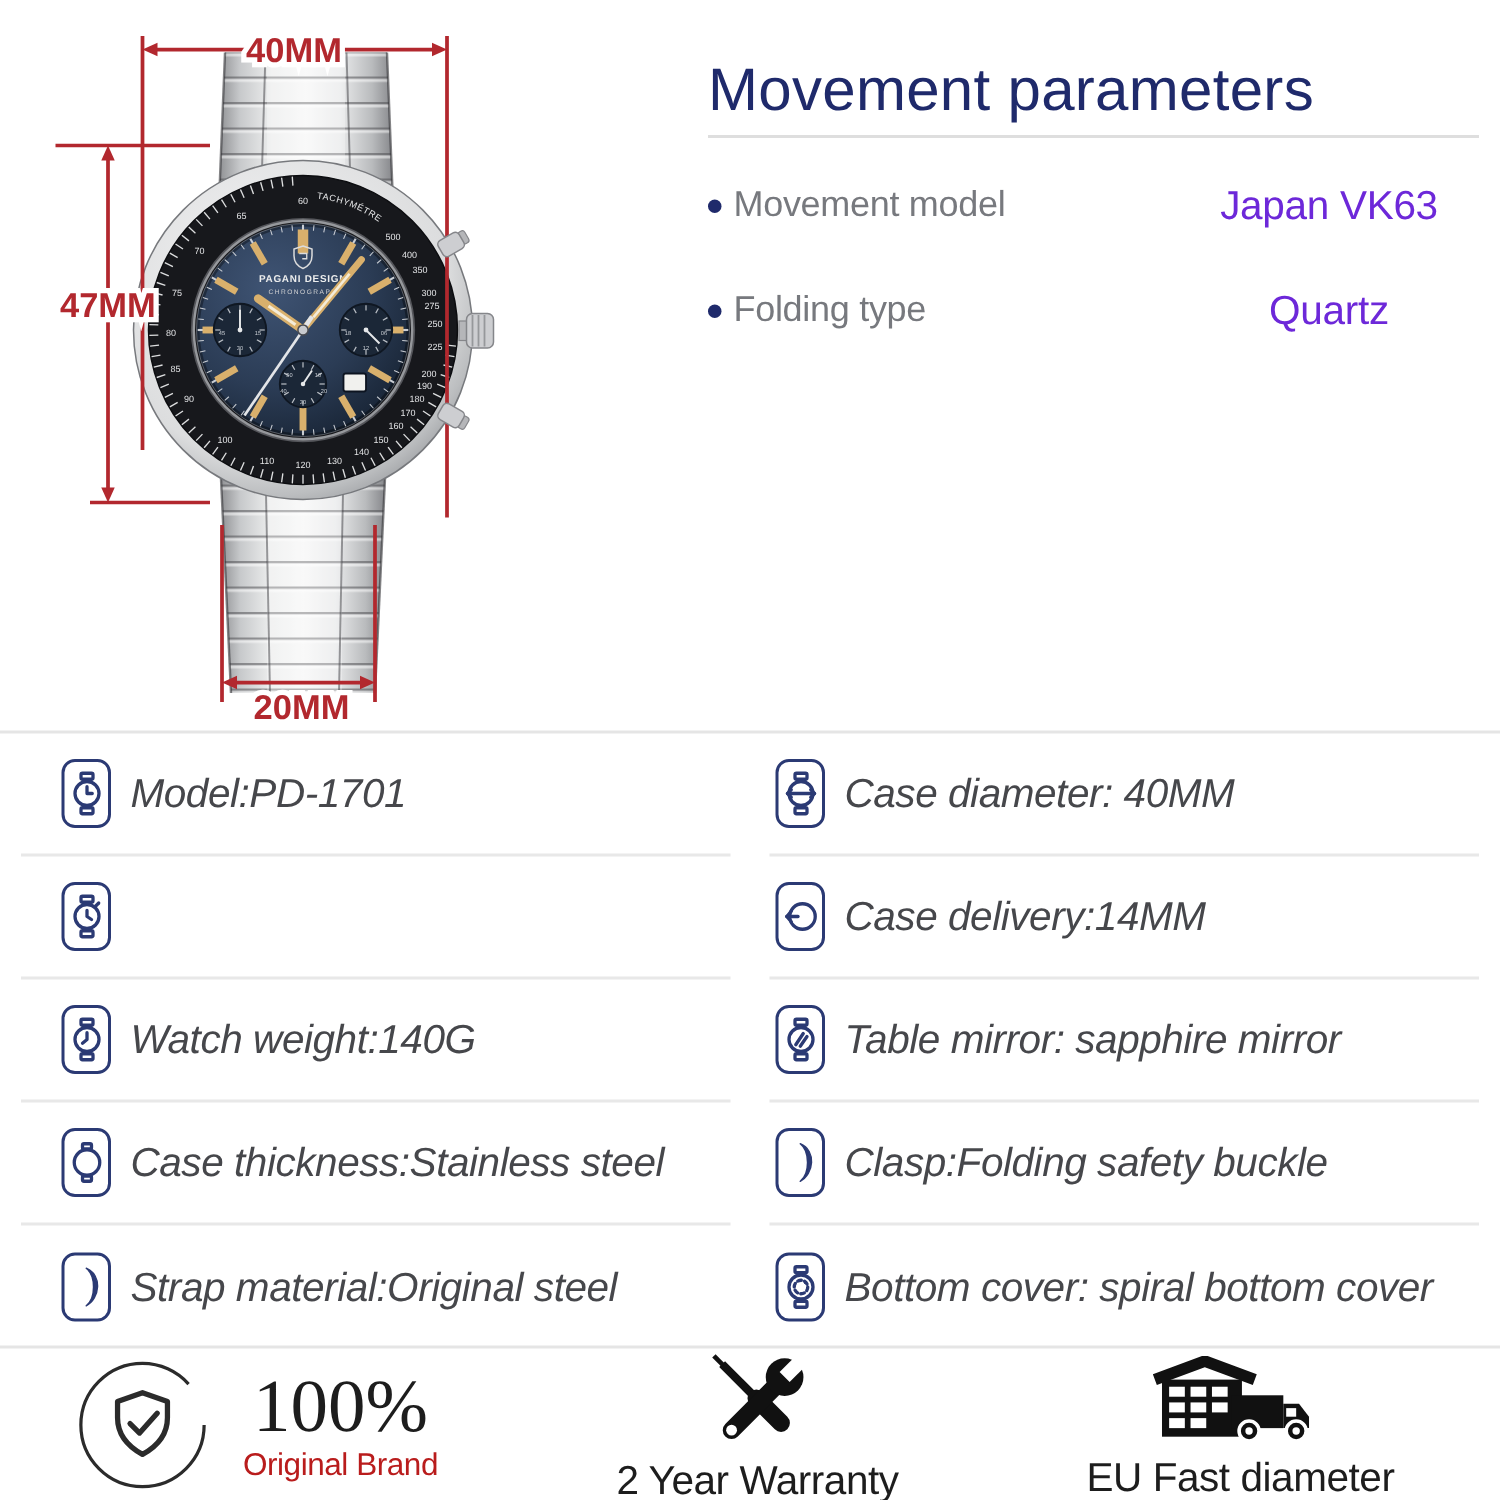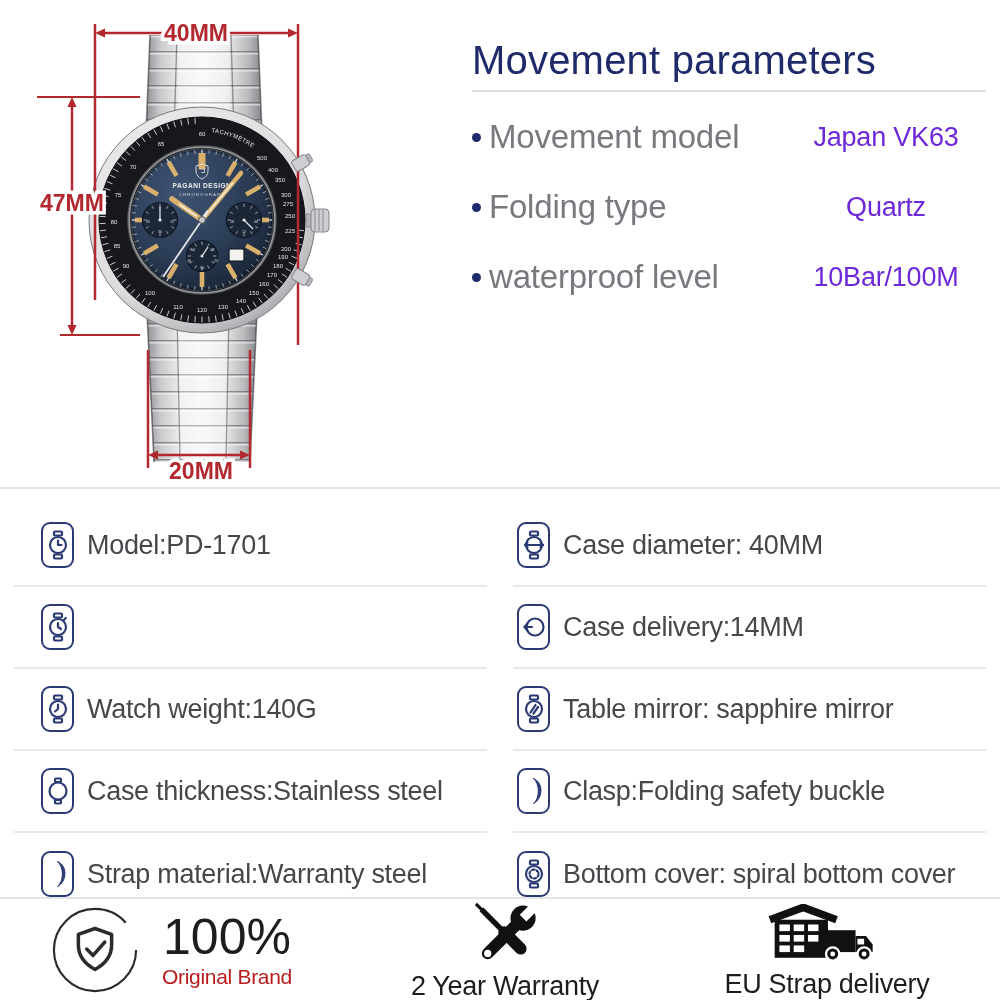--- a/index.html
+++ b/index.html
@@ -10,41 +10,41 @@
   
   #watch-svg{position:absolute;left:0;top:0;}
 
   
   .movement{position:absolute;left:472px;top:42px;width:514px;}
   .movement-title{font-size:40px;font-weight:500;color:#1f2a6b;margin:0;line-height:36px;letter-spacing:.2px;}
   .movement-divider{border:none;border-top:2px solid #dedede;margin:12px 0 0 0;}
   .m-row{display:flex;align-items:center;height:70px;}
   .m-row:first-of-type{margin-top:10px;}
   .m-bullet{width:9px;height:9px;border-radius:50%;background:#1f2a6b;margin-right:8px;flex:0 0 auto;}
-  .m-label{font-size:33px;color:#77797e;flex:1;letter-spacing:-.2px;}
+  .m-label{font-size:24px;color:#77797e;flex:1;letter-spacing:-.2px;}
   .m-value{font-size:27px;color:#6d28d9;width:200px;text-align:center;letter-spacing:-.2px;}
 
   
   .spec-grid{position:absolute;left:0;top:487px;width:1000px;display:grid;
-             grid-template-columns:1fr 1fr;column-gap:26px;padding:16px 14px;
-             box-sizing:border-box;border-top:2px solid #e5e5e5;}
+             grid-template-columns:1fr 1fr;column-gap:26px;padding:0 14px;
+             box-sizing:border-box;border-top:2px solid #e5e5e5;font-style:italic;}
   .spec-cell{display:flex;align-items:center;height:82px;border-bottom:2px solid #e8e8e8;box-sizing:border-box;}
   .spec-cell:nth-child(odd){padding-left:27px;}
   .spec-cell:nth-child(even){padding-left:4px;}
   .spec-cell:nth-last-child(-n+2){border-bottom:none;}
   .icon-box{width:33px;height:46px;border:2.5px solid #2b3a74;border-radius:9px;
             display:flex;align-items:center;justify-content:center;flex:0 0 auto;box-sizing:border-box;}
   .icon-box svg{stroke:#2b3a74;fill:none;stroke-width:2.2;stroke-linecap:round;stroke-linejoin:round;}
   .spec-text{font-size:27px;color:#46474b;margin-left:13px;letter-spacing:-.3px;white-space:nowrap;}
 
   
   .badges{position:absolute;left:0;top:897px;width:1000px;height:103px;border-top:2px solid #e5e5e5;box-sizing:border-box;}
   .badge-auth{position:absolute;left:50px;top:6px;display:flex;align-items:center;}
   .auth-text{margin-left:3px;width:168px;text-align:center;}
-  .auth-title{font-size:50px;color:#1d1d1d;line-height:52px;}
+  .auth-title{font-size:50px;color:#1d1d1d;line-height:52px;font-family:Liberation Serif, serif;}
   .auth-sub{font-size:21px;color:#b91c1c;line-height:27px;letter-spacing:-.3px;}
   .badge-col{position:absolute;text-align:center;}
   .badge-warranty{left:405px;top:1px;width:200px;}
   .badge-delivery{left:722px;top:5px;width:210px;}
   .badge-label{font-size:27px;color:#1d1d1d;margin-top:1px;letter-spacing:-.3px;}
 
   .dim-label{font-weight:bold;font-size:23px;fill:#b2282e;paint-order:stroke;stroke:#ffffff;stroke-width:7px;}
   .bezel-num{font-size:6px;fill:#e2e3e5;text-anchor:middle;}
   .sub-num{font-size:3.8px;fill:#ccd1d7;text-anchor:middle;}
 </style>
@@ -419,25 +419,20 @@
     <div class="m-row">
       <span class="m-bullet"></span>
       <span class="m-label">Movement model</span>
       <span class="m-value">Japan VK63</span>
     </div>
     <div class="m-row">
       <span class="m-bullet"></span>
       <span class="m-label">Folding type</span>
       <span class="m-value">Quartz</span>
     </div>
-    <div class="m-row">
-      <span class="m-bullet"></span>
-      <span class="m-label">waterproof level</span>
-      <span class="m-value">10Bar/100M</span>
-    </div>
   </section>
 
   <div class="spec-grid">
 
     <div class="spec-cell">
       <span class="icon-box">
         <svg width="22" height="30" viewBox="0 0 22 30">
             <rect x="7" y="1.5" width="8" height="4" rx="1"></rect>
             <rect x="7" y="24.5" width="8" height="4" rx="1"></rect>
             <circle cx="11" cy="15" r="8"></circle>
@@ -524,21 +519,21 @@
       </span>
       <span class="spec-text">Clasp:Folding safety buckle</span>
     </div>
 
     <div class="spec-cell">
       <span class="icon-box">
         <svg width="22" height="30" viewBox="0 0 22 30">
             <path d="M10.5 2.5 c6.5 5 6.5 20 0 25 c9 -4.5 11 -20.5 0 -25 z" fill="#2b3a74" stroke-width="1"></path>
           </svg>
       </span>
-      <span class="spec-text">Strap material:Warranty steel</span>
+      <span class="spec-text">Strap material:Original steel</span>
     </div>
     <div class="spec-cell">
       <span class="icon-box">
         <svg width="22" height="30" viewBox="0 0 22 30">
             <rect x="7" y="1.5" width="8" height="4" rx="1"></rect>
             <rect x="7" y="24.5" width="8" height="4" rx="1"></rect>
             <circle cx="11" cy="15" r="8"></circle>
             <circle cx="11" cy="15" r="4.5" stroke-dasharray="2.5 2.2"></circle>
             <circle cx="13.8" cy="12.2" r="0.9" fill="#2b3a74" stroke="none"></circle>
           </svg>
@@ -587,16 +582,16 @@
         <rect x="12" y="43" width="11" height="7" fill="#fff"></rect>
           <rect x="27" y="43" width="11" height="7" fill="#fff"></rect>
         <rect x="56" y="27" width="36" height="23" fill="#111"></rect>
         <path d="M92 33 h11 l7 9 v8 h-18 z" fill="#111"></path>
         <rect x="94" y="36" width="7" height="6" fill="#fff"></rect>
         <circle cx="68" cy="52" r="7" fill="#111" stroke="#fff" stroke-width="2.5"></circle>
         <circle cx="68" cy="52" r="2.6" fill="#fff"></circle>
         <circle cx="101" cy="52" r="7" fill="#111" stroke="#fff" stroke-width="2.5"></circle>
         <circle cx="101" cy="52" r="2.6" fill="#fff"></circle>
       </svg>
-      <div class="badge-label">EU Strap delivery</div>
+      <div class="badge-label">EU Fast diameter</div>
     </div>
   </footer>
 </div>
 
 </body></html>

